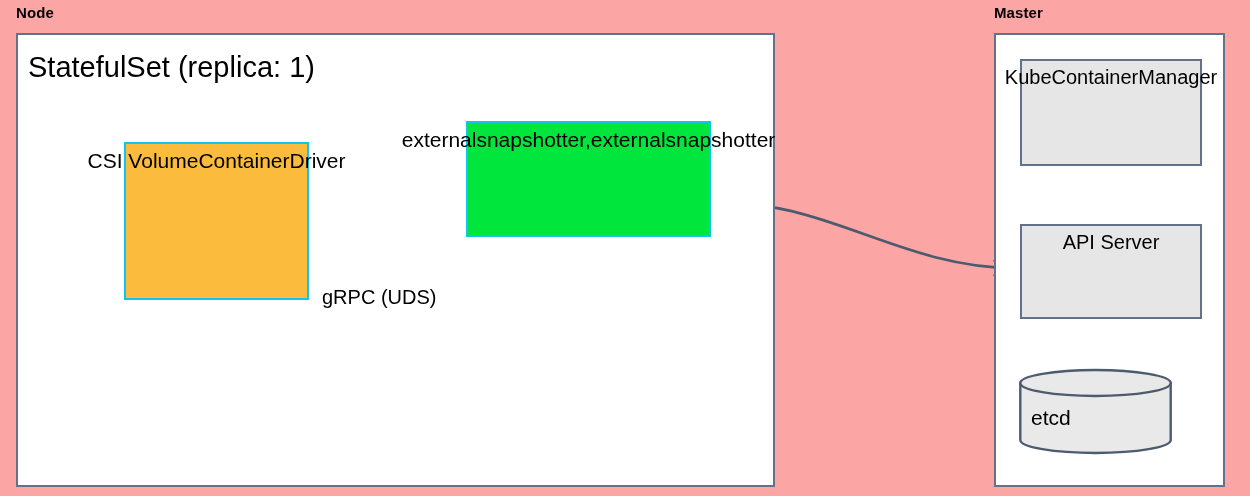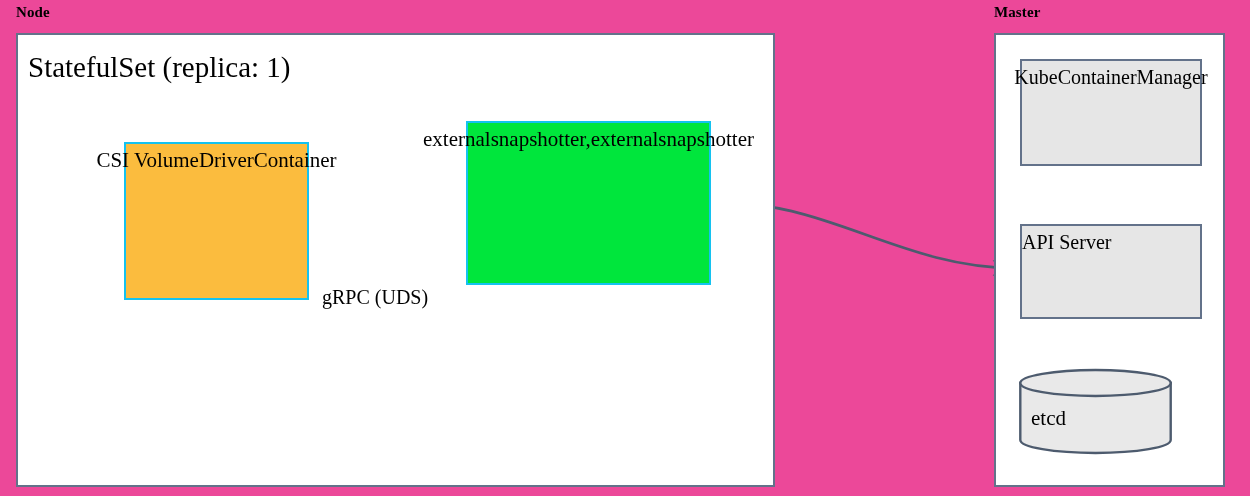--- a/index.html
+++ b/index.html
@@ -8,23 +8,22 @@
     background: #ffffff;
   }
   body {
     font-family: "Liberation Sans", sans-serif;
     -webkit-font-smoothing: antialiased;
   }
   #canvas {
     position: relative;
     width: 1250px;
     height: 496px;
-    background: #ec4899;
+    background: #fca5a5;
     overflow: hidden;
-    font-family: Liberation Serif, serif;
   }
 
   
   .zone-label {
     position: absolute;
     font-size: 15px;
     font-weight: bold;
     color: #000000;
     letter-spacing: 0.1px;
     white-space: nowrap;
@@ -136,46 +135,46 @@
   </svg>
 
   <div class="zone-label" style="left:16px; top:4px;">Node</div>
 
   <div class="zone-box" style="left:16px; top:33px; width:759px; height:454px;"></div>
 
   <div class="zone-title" style="left:28px; top:51px;">StatefulSet (replica: 1)</div>
 
   <div class="node-box box-orange" style="left:124px; top:117px; width:185px; height:158px;">
     <span class="line">CSI Volume</span>
+    <span class="line">Container</span>
     <span class="line">Driver</span>
-    <span class="line">Container</span>
   </div>
 
-  <div class="node-box box-green" style="left:466px; top:121px; width:245px; height:164px;">
+  <div class="node-box box-green" style="left:466px; top:121px; width:245px; height:116px;">
     <span class="line">external</span>
     <span class="line">snapshotter,</span>
     <span class="line">external</span>
     <span class="line">snapshotter</span>
   </div>
 
   <div class="edge-label" style="left:322px; top:286px;">gRPC (UDS)</div>
 
 
   <div class="zone-label" style="left:994px; top:4px;">Master</div>
 
   <div class="zone-box" style="left:994px; top:33px; width:231px; height:454px;"></div>
 
   <div class="node-box box-gray" style="left:1020px; top:59px; width:182px; height:107px;">
     <span class="line">Kube</span>
     <span class="line">Container</span>
     <span class="line">Manager</span>
   </div>
 
   <div class="node-box box-gray" style="left:1020px; top:224px; width:182px; height:95px; padding:0 0;">
-    <span class="line" style="width:100%;">API Server</span>
+    <span class="line" style="text-align:center; width:100%;">API Server</span>
   </div>
 
   <div class="cyl" style="left:1019px; top:369px; width:153px; height:86px;">
     <svg width="153" height="86" viewBox="0 0 153 86" xmlns="http://www.w3.org/2000/svg">
       <path d="M1.3,14 L1.3,71 A75.2,13 0 0 0 151.7,71 L151.7,14 Z" fill="#e9e9e9" stroke="#4d5b6e" stroke-width="2.4"></path>
       <ellipse cx="76.5" cy="14" rx="75.2" ry="13" fill="#e9e9e9" stroke="#4d5b6e" stroke-width="2.4"></ellipse>
     </svg>
     <div class="cyl-label" style="top:37px; text-align:left; padding-left:12px; font-size:21px;">etcd</div>
   </div>
 

